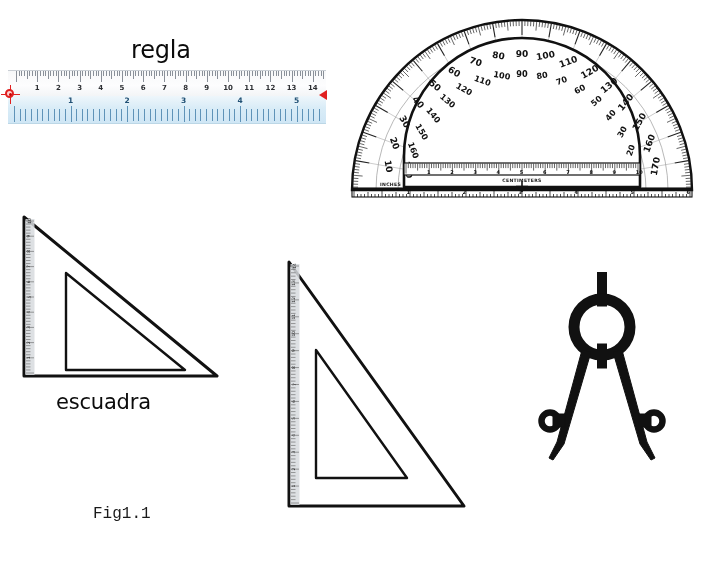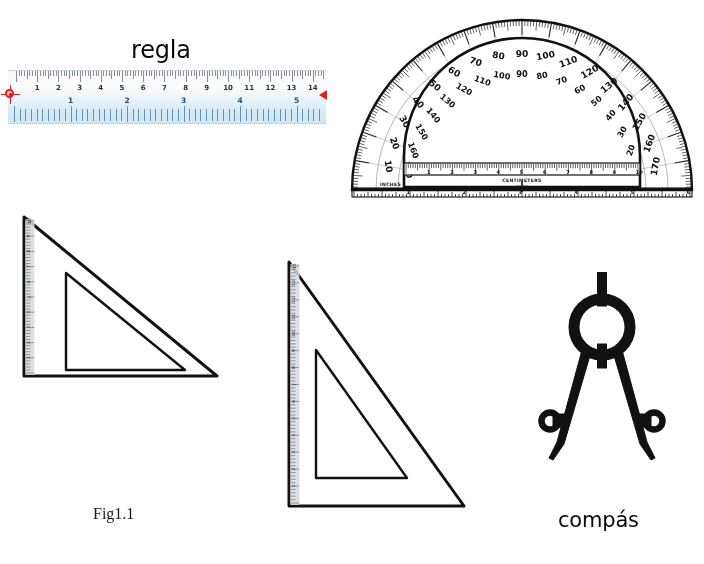--- a/index.html
+++ b/index.html
@@ -82,21 +82,21 @@
   #escuadra-title{left:56px;top:390px;font-size:21px;}
   #cartabon{position:absolute;left:283px;top:258px;width:190px;height:255px;}
   #cartabon-title{left:311px;top:527px;font-size:21px;}
   .sq-scale-num{font-family:"DejaVu Sans","Liberation Sans",sans-serif;font-size:4.4px;fill:#222;}
 
   
   #compas{position:absolute;left:533px;top:272px;width:140px;height:230px;}
   #compas-title{left:558px;top:508px;font-size:21px;}
 
   
-  #fig-caption{left:93px;top:505px;font-size:16px;font-family:Liberation Serif, serif;font-weight:400;}
+  #fig-caption{left:93px;top:505px;font-size:16px;font-family:Liberation Mono, monospace;font-weight:400;}
 </style>
 </head>
 <body>
 
 <div class="stage">
 
   <div class="label-bold" id="regla-title">regla</div>
 
   <div id="regla-wrap">
     <div class="ruler-body">
@@ -857,20 +857,21 @@
           <text class="sq-scale-num" x="12.5" y="99.20" text-anchor="middle" transform="rotate(-90,12.5,99.20)">4</text>
           <text class="sq-scale-num" x="12.5" y="84.00" text-anchor="middle" transform="rotate(-90,12.5,84.00)">5</text>
           <text class="sq-scale-num" x="12.5" y="68.80" text-anchor="middle" transform="rotate(-90,12.5,68.80)">6</text>
           <text class="sq-scale-num" x="12.5" y="53.60" text-anchor="middle" transform="rotate(-90,12.5,53.60)">7</text>
           <text class="sq-scale-num" x="12.5" y="38.40" text-anchor="middle" transform="rotate(-90,12.5,38.40)">8</text>
           <text class="sq-scale-num" x="12.5" y="23.20" text-anchor="middle" transform="rotate(-90,12.5,23.20)">9</text>
           <text class="sq-scale-num" x="12.5" y="8.00" text-anchor="middle" transform="rotate(-90,12.5,8.00)">10</text>
         </g>
     </svg>
   </div>
+  <div class="label-bold" id="escuadra-title">escuadra</div>
 
   <div id="cartabon">
     <svg width="190" height="255" viewBox="0 0 190 255">
       <polygon points="6,4 181,248 6,248" fill="#ffffff" stroke="#111" stroke-width="3" stroke-linejoin="round"></polygon>
       <polygon points="33,92 124,220 33,220" fill="#ffffff" stroke="#111" stroke-width="2.4" stroke-linejoin="round"></polygon>
       <rect x="7.5" y="6" width="9" height="241" fill="#d7dade" opacity="0.85"></rect>
       <g id="car-ticks">
           <line x1="8" x2="16.0" y1="245.00" y2="245.00" stroke="#555" stroke-width="0.55"></line>
           <line x1="8" x2="12.5" y1="241.61" y2="241.61" stroke="#555" stroke-width="0.55"></line>
           <line x1="8" x2="12.5" y1="238.23" y2="238.23" stroke="#555" stroke-width="0.55"></line>
@@ -970,17 +971,16 @@
         <rect x="64.5" y="72" width="9" height="24"></rect>
         <path d="M49,78 L24,170 L16,186 L20,188 L31,172 L58,80 Z" stroke-width="1"></path>
         <path d="M89,78 L114,170 L122,186 L118,188 L107,172 L80,80 Z" stroke-width="1"></path>
         <circle cx="17" cy="149" r="8.5" fill="none" stroke="#111" stroke-width="6.5"></circle>
         <circle cx="121" cy="149" r="8.5" fill="none" stroke="#111" stroke-width="6.5"></circle>
         <rect x="20" y="142" width="12" height="13"></rect>
         <rect x="106" y="142" width="12" height="13"></rect>
       </g>
     </svg>
   </div>
-  <div class="label-bold" id="compas-title">compás</div>
 
   <div class="label-plain" id="fig-caption">Fig1.1</div>
 
 </div>
 
 </body></html>

